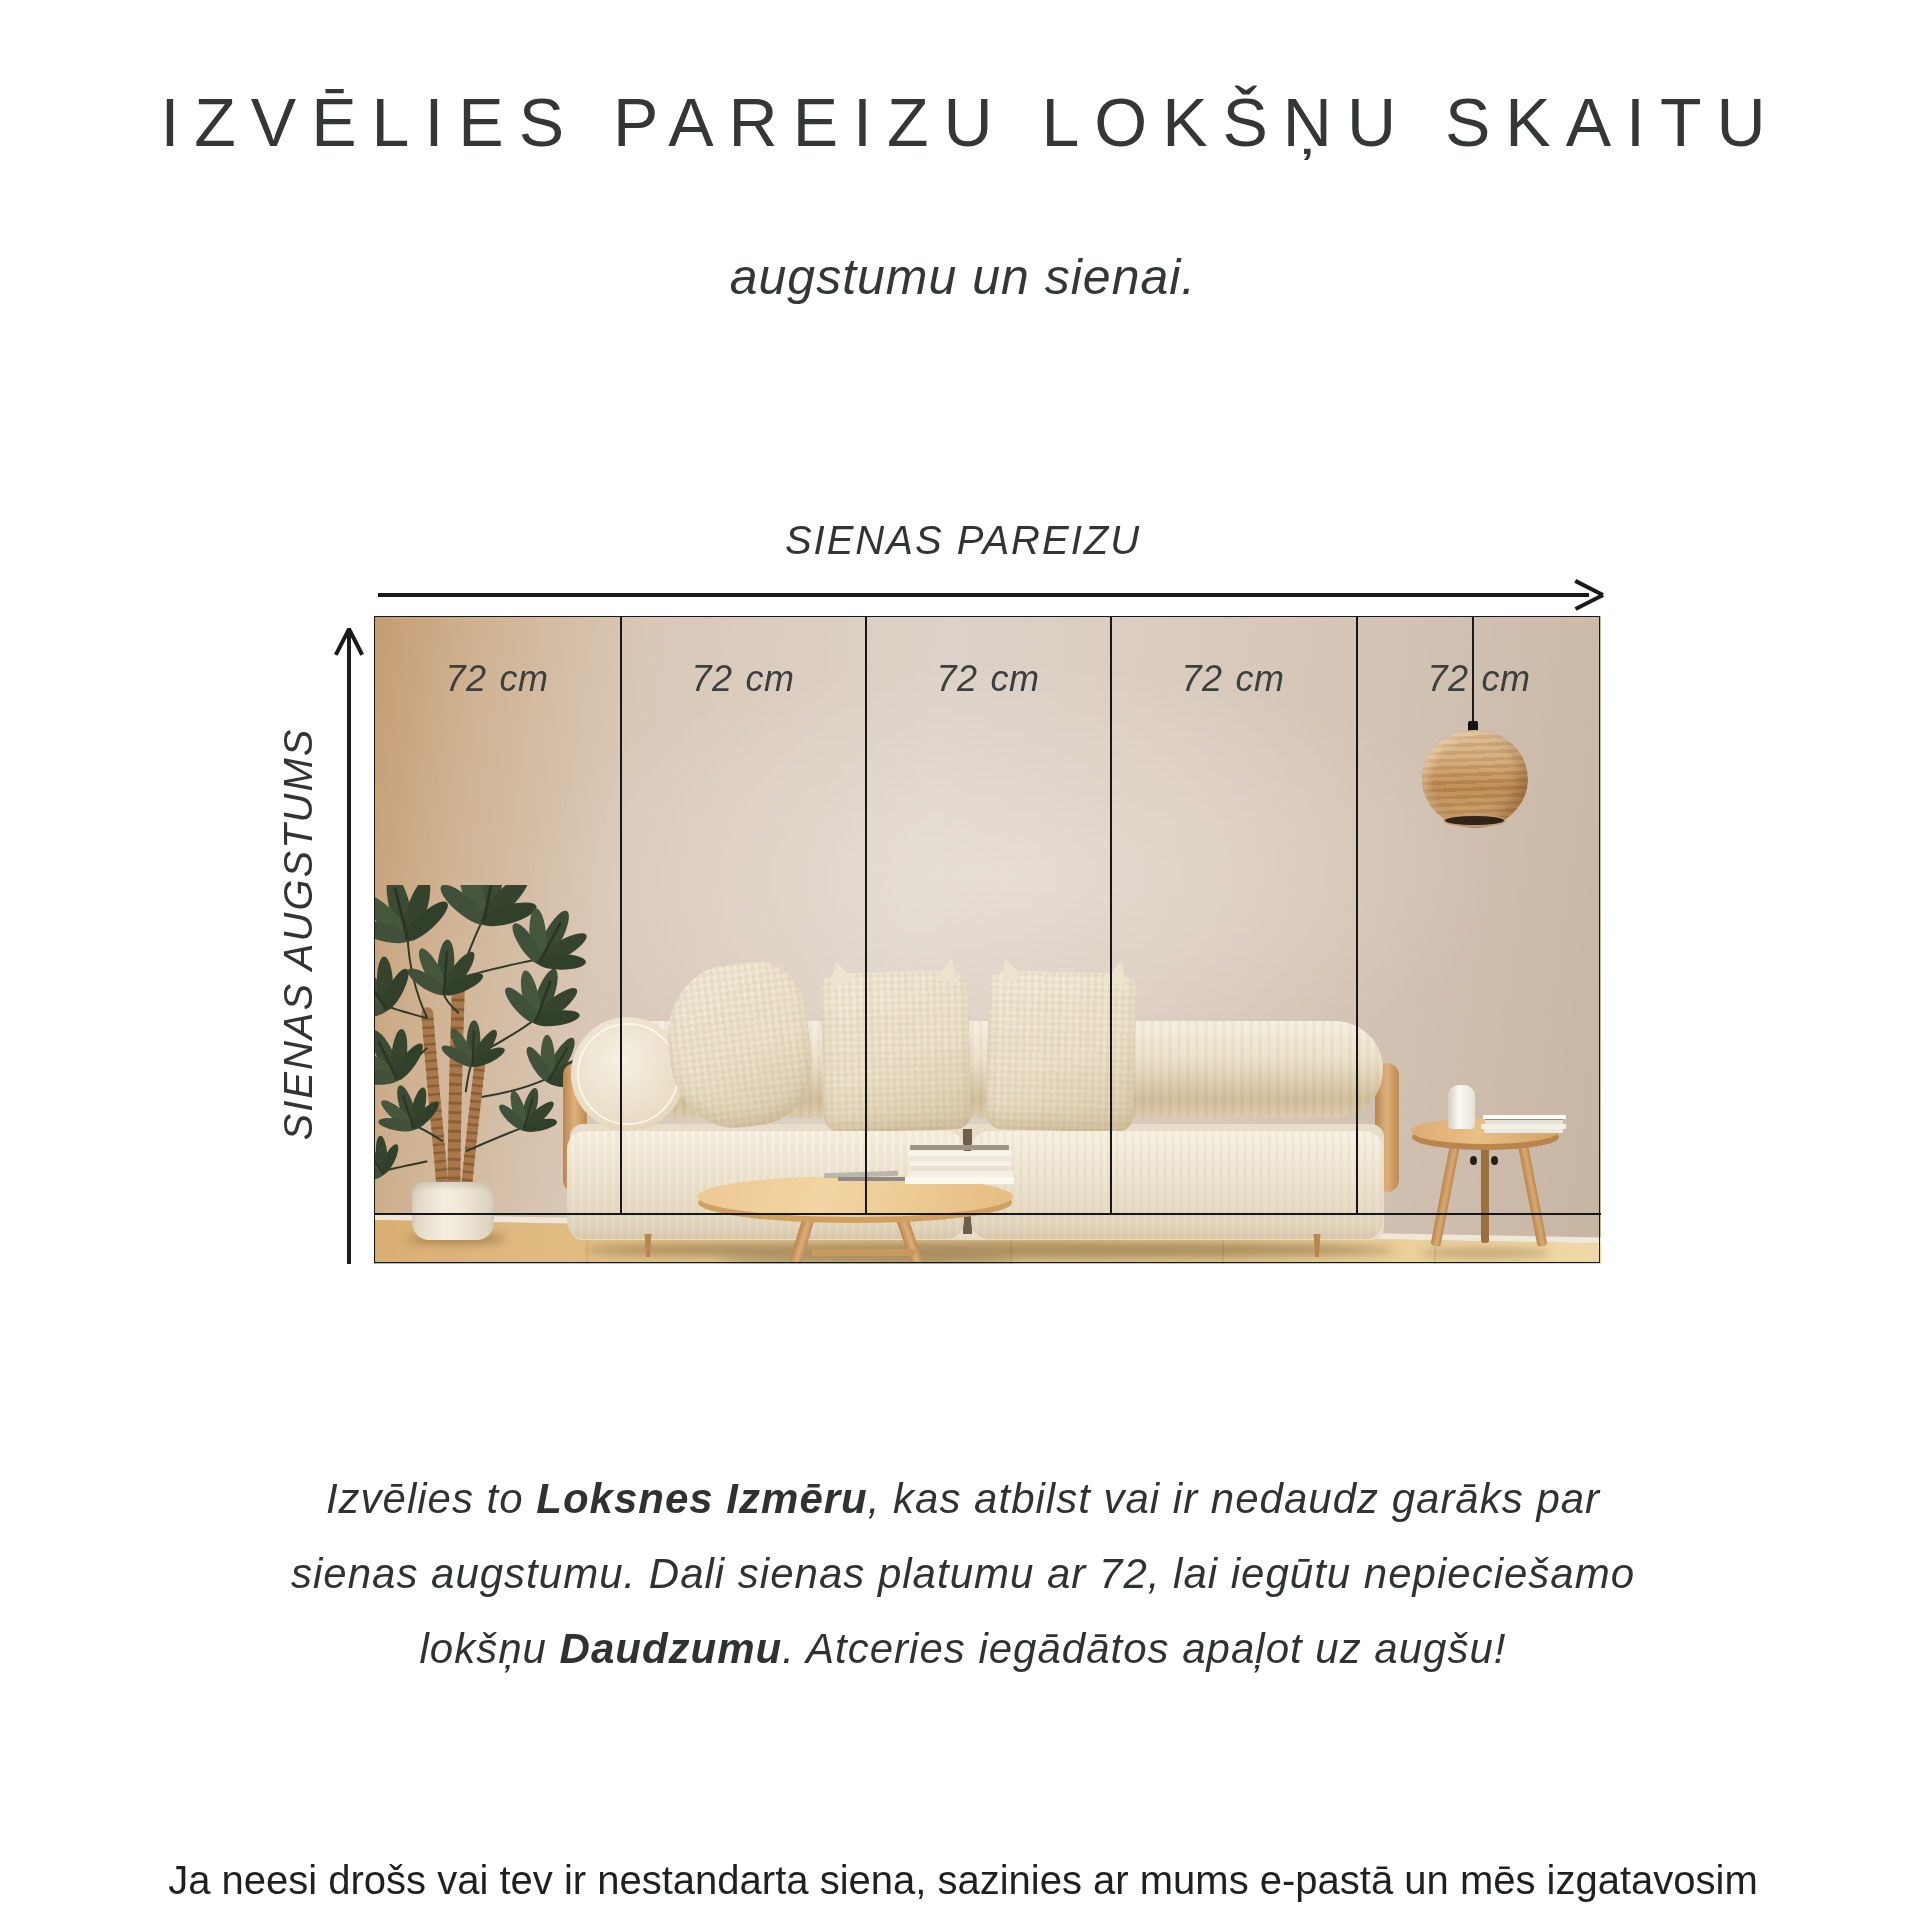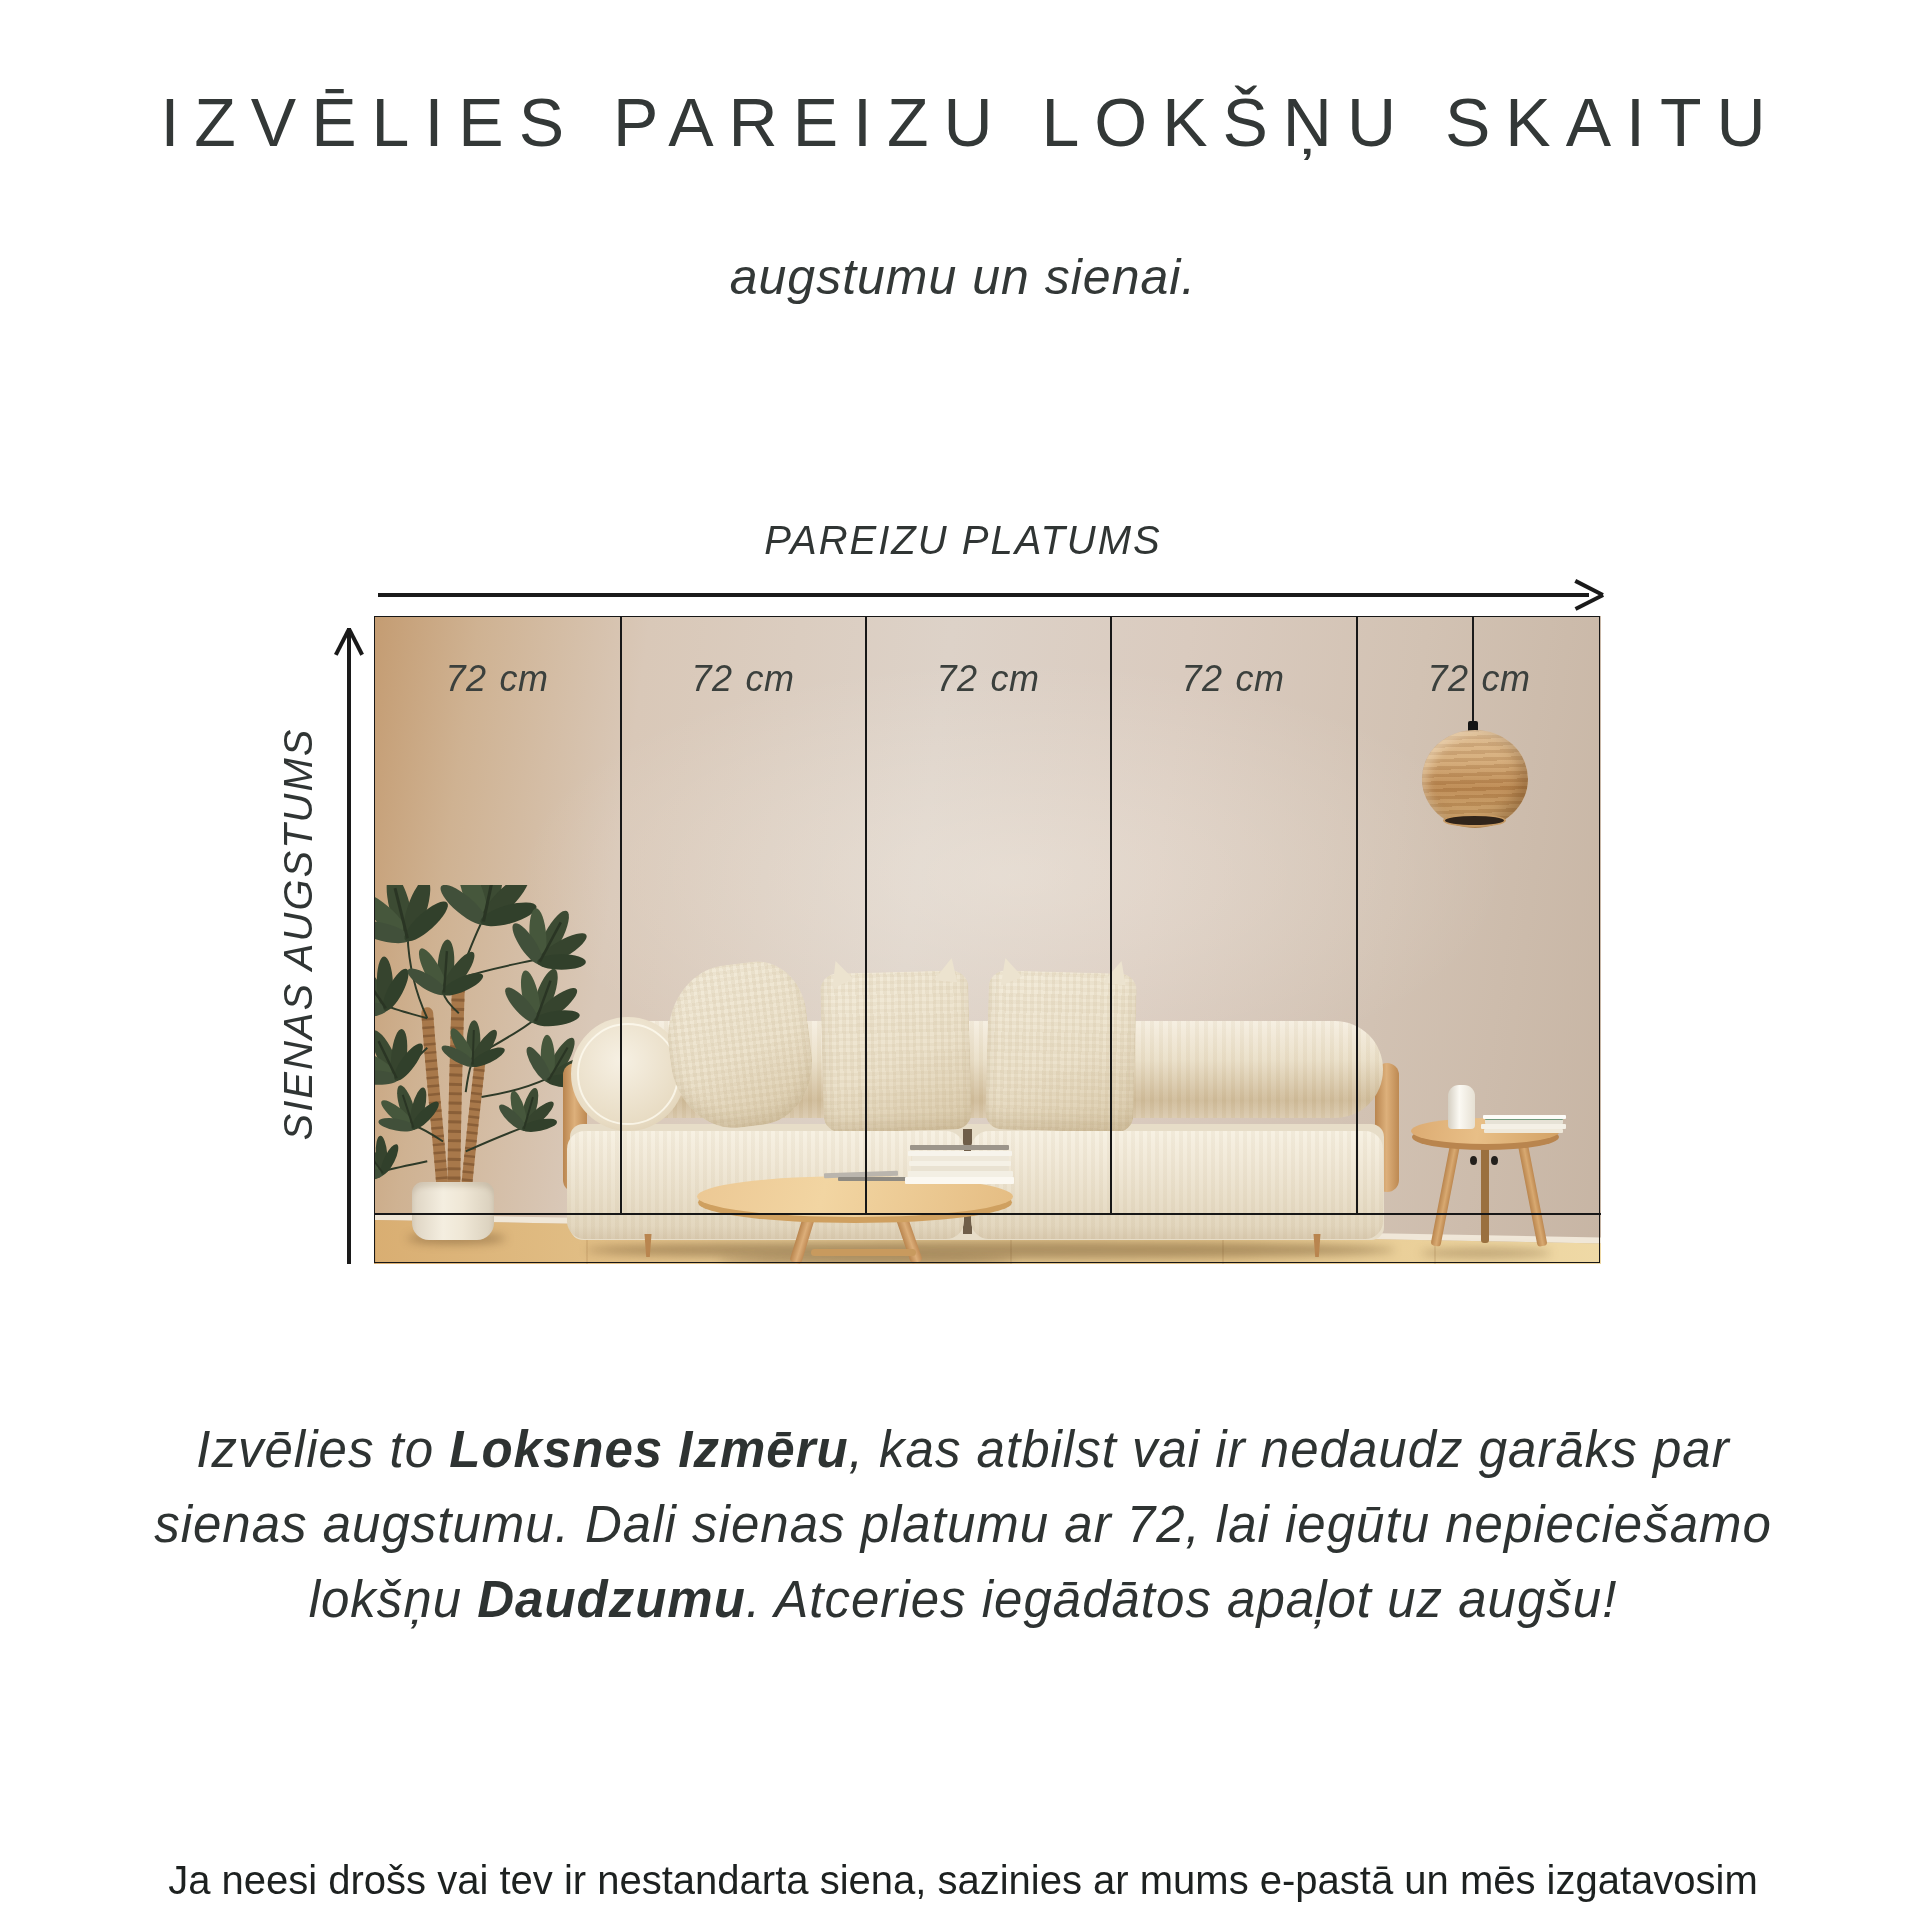--- a/index.html
+++ b/index.html
@@ -130,39 +130,39 @@
   .grid{left:374px;top:616px;width:1227px;height:648px;pointer-events:none;}
   .grid-border{position:absolute;left:0;top:0;width:1224px;height:645px;border:1.5px solid #171717;}
   .grid-v{position:absolute;top:0;width:1.5px;height:598px;background:#171717;}
   .grid-h{position:absolute;left:0;top:597px;width:1227px;height:1.5px;background:#171717;}
   .panel-label{position:absolute;top:42px;width:246px;text-align:center;
       font-size:36px;font-style:italic;color:#3b403d;letter-spacing:0.5px;}
   .panel-label .u{display:inline-block;margin-left:13px;}
 
   
   .instructions{
-    left:0;right:0;top:1412px;text-align:center;
-    font-size:51px;font-style:italic;line-height:75px;letter-spacing:1px;color:#2e3332;
+    left:0;right:0;top:1461px;text-align:center;
+    font-size:42px;font-style:italic;line-height:75px;letter-spacing:1px;color:#2e3332;
   }
   .instructions b{font-weight:700;}
   .footnote{
     left:0;right:0;top:1847px;text-align:center;
     font-size:40px;font-weight:500;line-height:66px;color:#1d2120;
   }
 </style>
 </head>
 <body>
 
 <div class="abs title">IZVĒLIES PAREIZU LOKŠŅU SKAITU</div>
 
 <div class="abs subtitle">
   <div>augstumu un sienai.</div>
 </div>
 
-<div class="abs width-label">PAREIZU PLATUMS</div>
+<div class="abs width-label">SIENAS PAREIZU</div>
 
 <div class="abs height-label-wrap">
   <div class="height-label">SIENAS AUGSTUMS</div>
 </div>
 
 <div class="abs h-arrow-line"></div>
 <div class="abs h-arrow-head h-head-up"></div>
 <div class="abs h-arrow-head h-head-dn"></div>
 
 <div class="abs v-arrow-line"></div>

